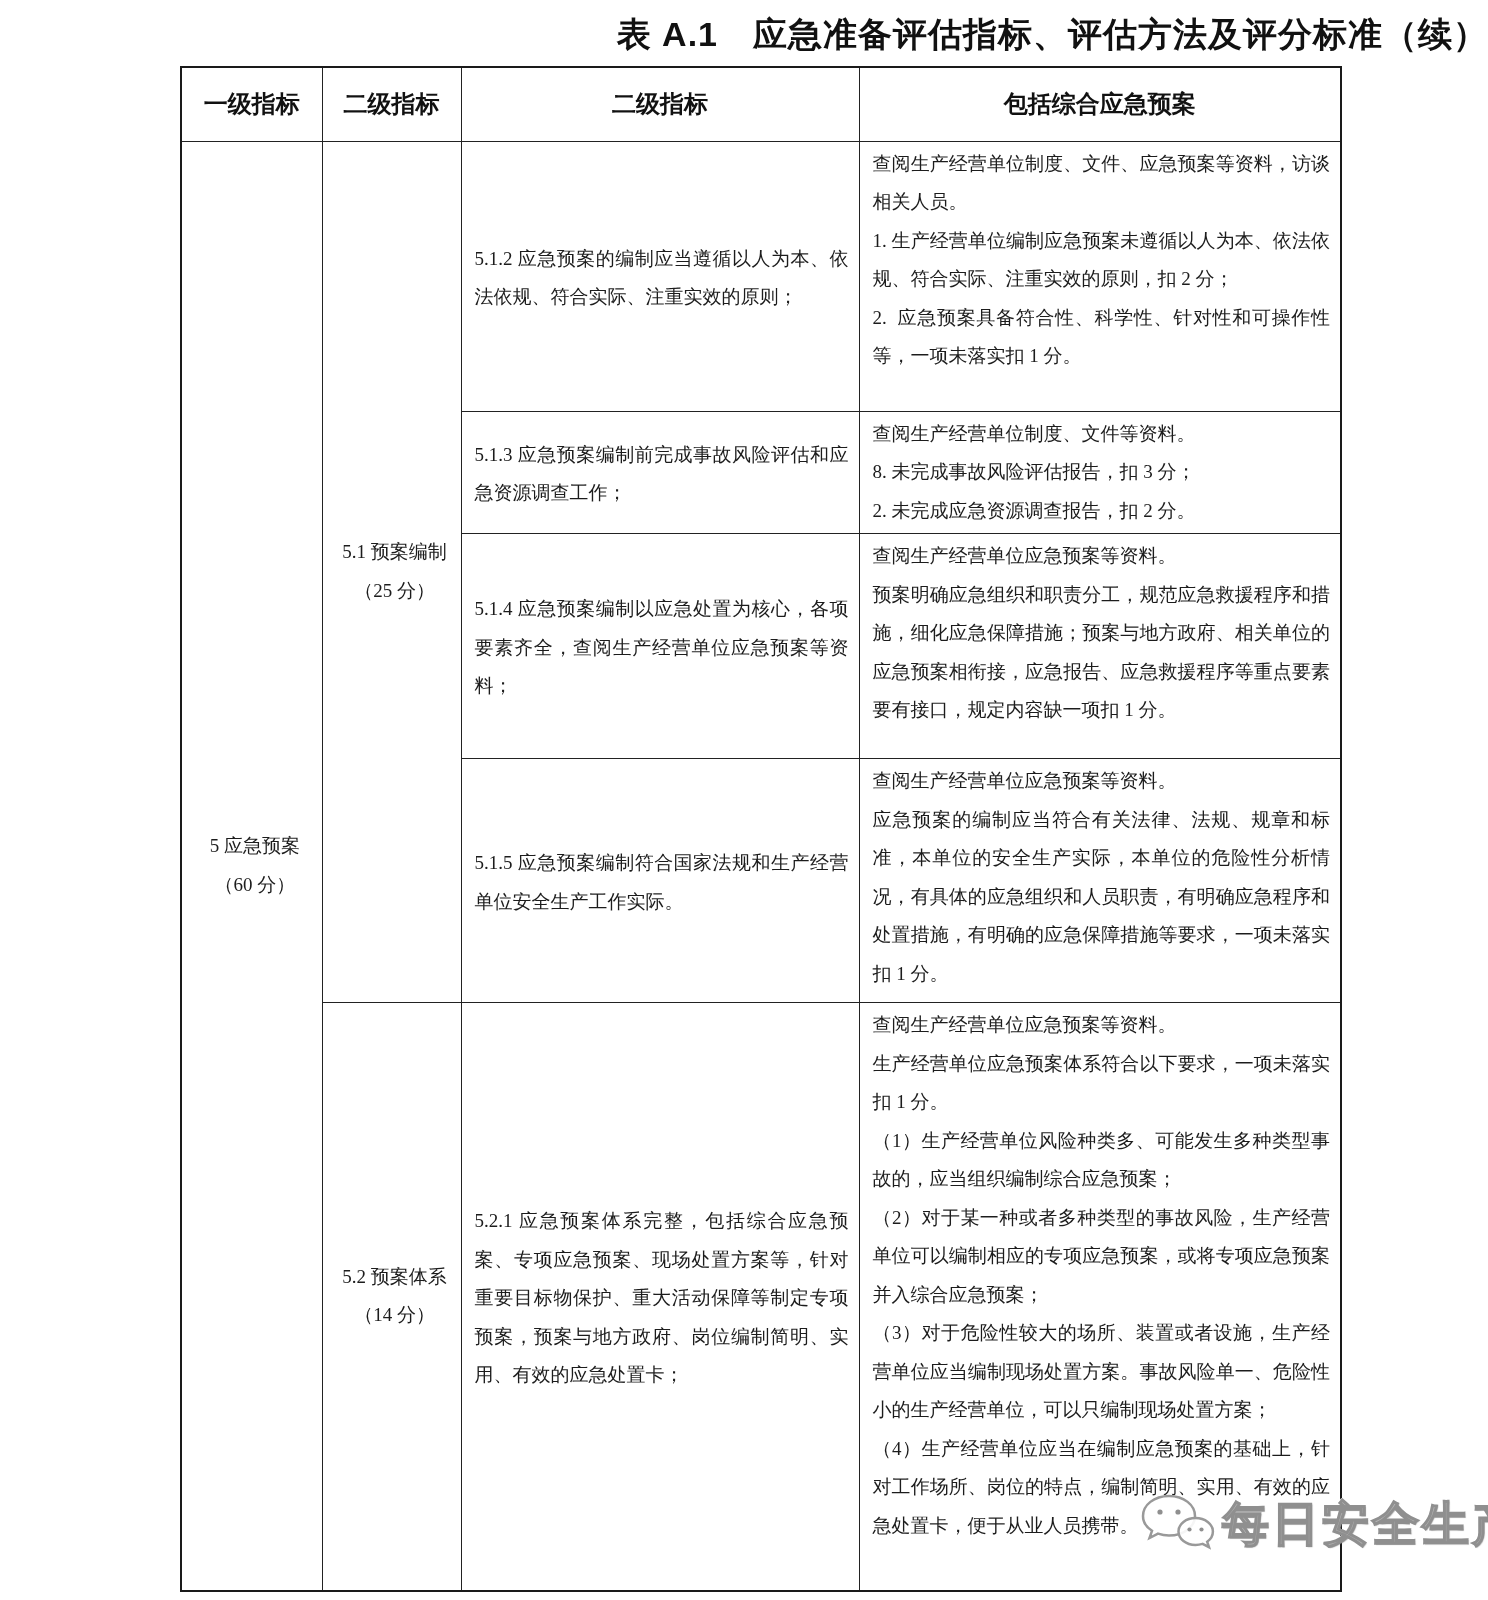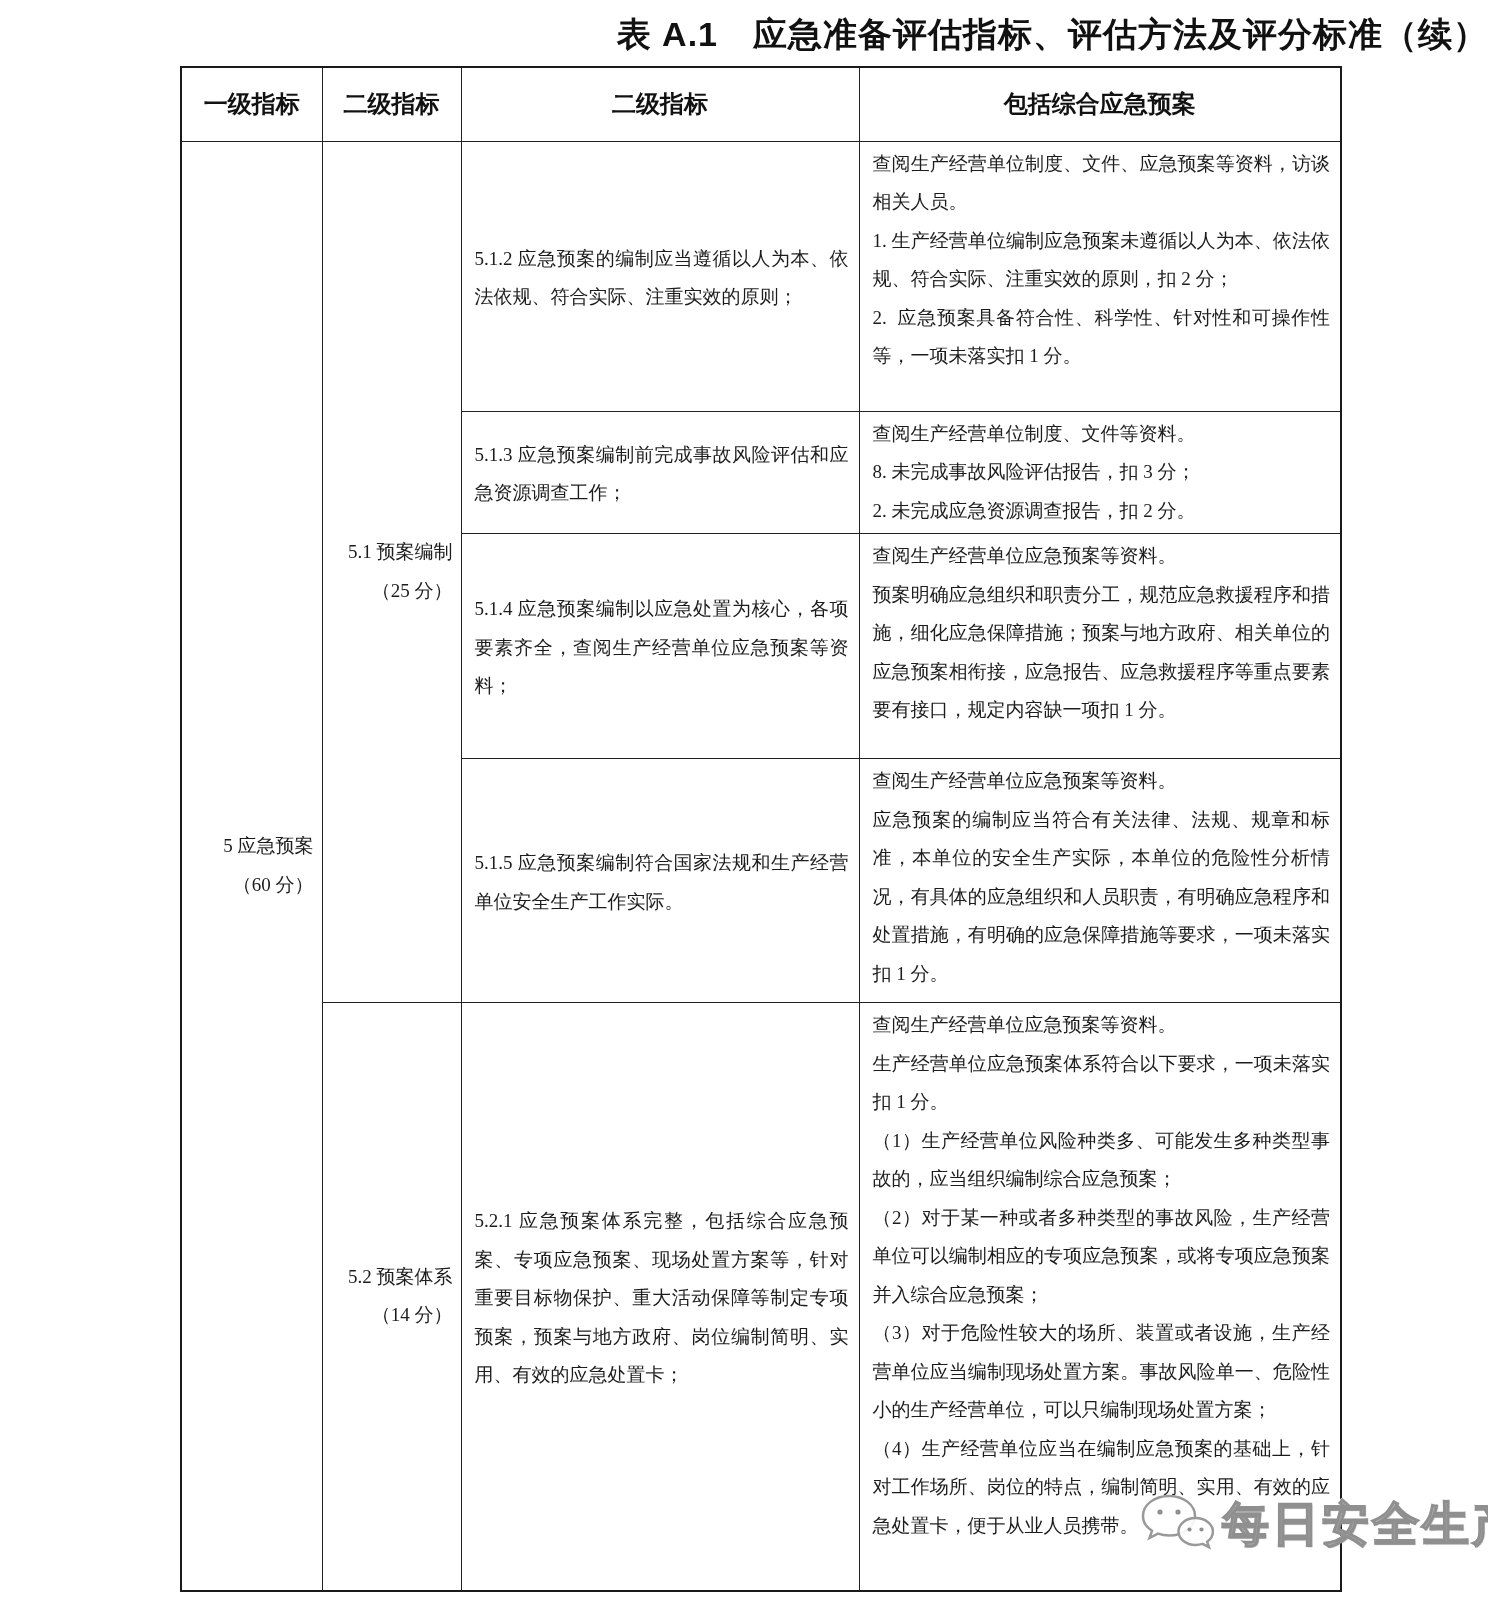--- a/index.html
+++ b/index.html
@@ -68,21 +68,21 @@
     white-space: pre-wrap;
     font-size: 19px;
     line-height: 38.5px;
     color: #1c1c1c;
   }
 
   td.lv1, td.lv2 {
     vertical-align: middle;
     padding: 4px 8px 4px 14px;
   }
-  td.lv1 .cell-text, td.lv2 .cell-text { text-align: right; }
+  td.lv1 .cell-text, td.lv2 .cell-text { text-align: center; }
 
   td.l3 {
     vertical-align: middle;
     padding: 6px 10px 2px 13px;
   }
   td.l3 .cell-text { text-align: justify; }
 
   td.method {
     vertical-align: top;
     padding: 3px 10px 3px 13px;

